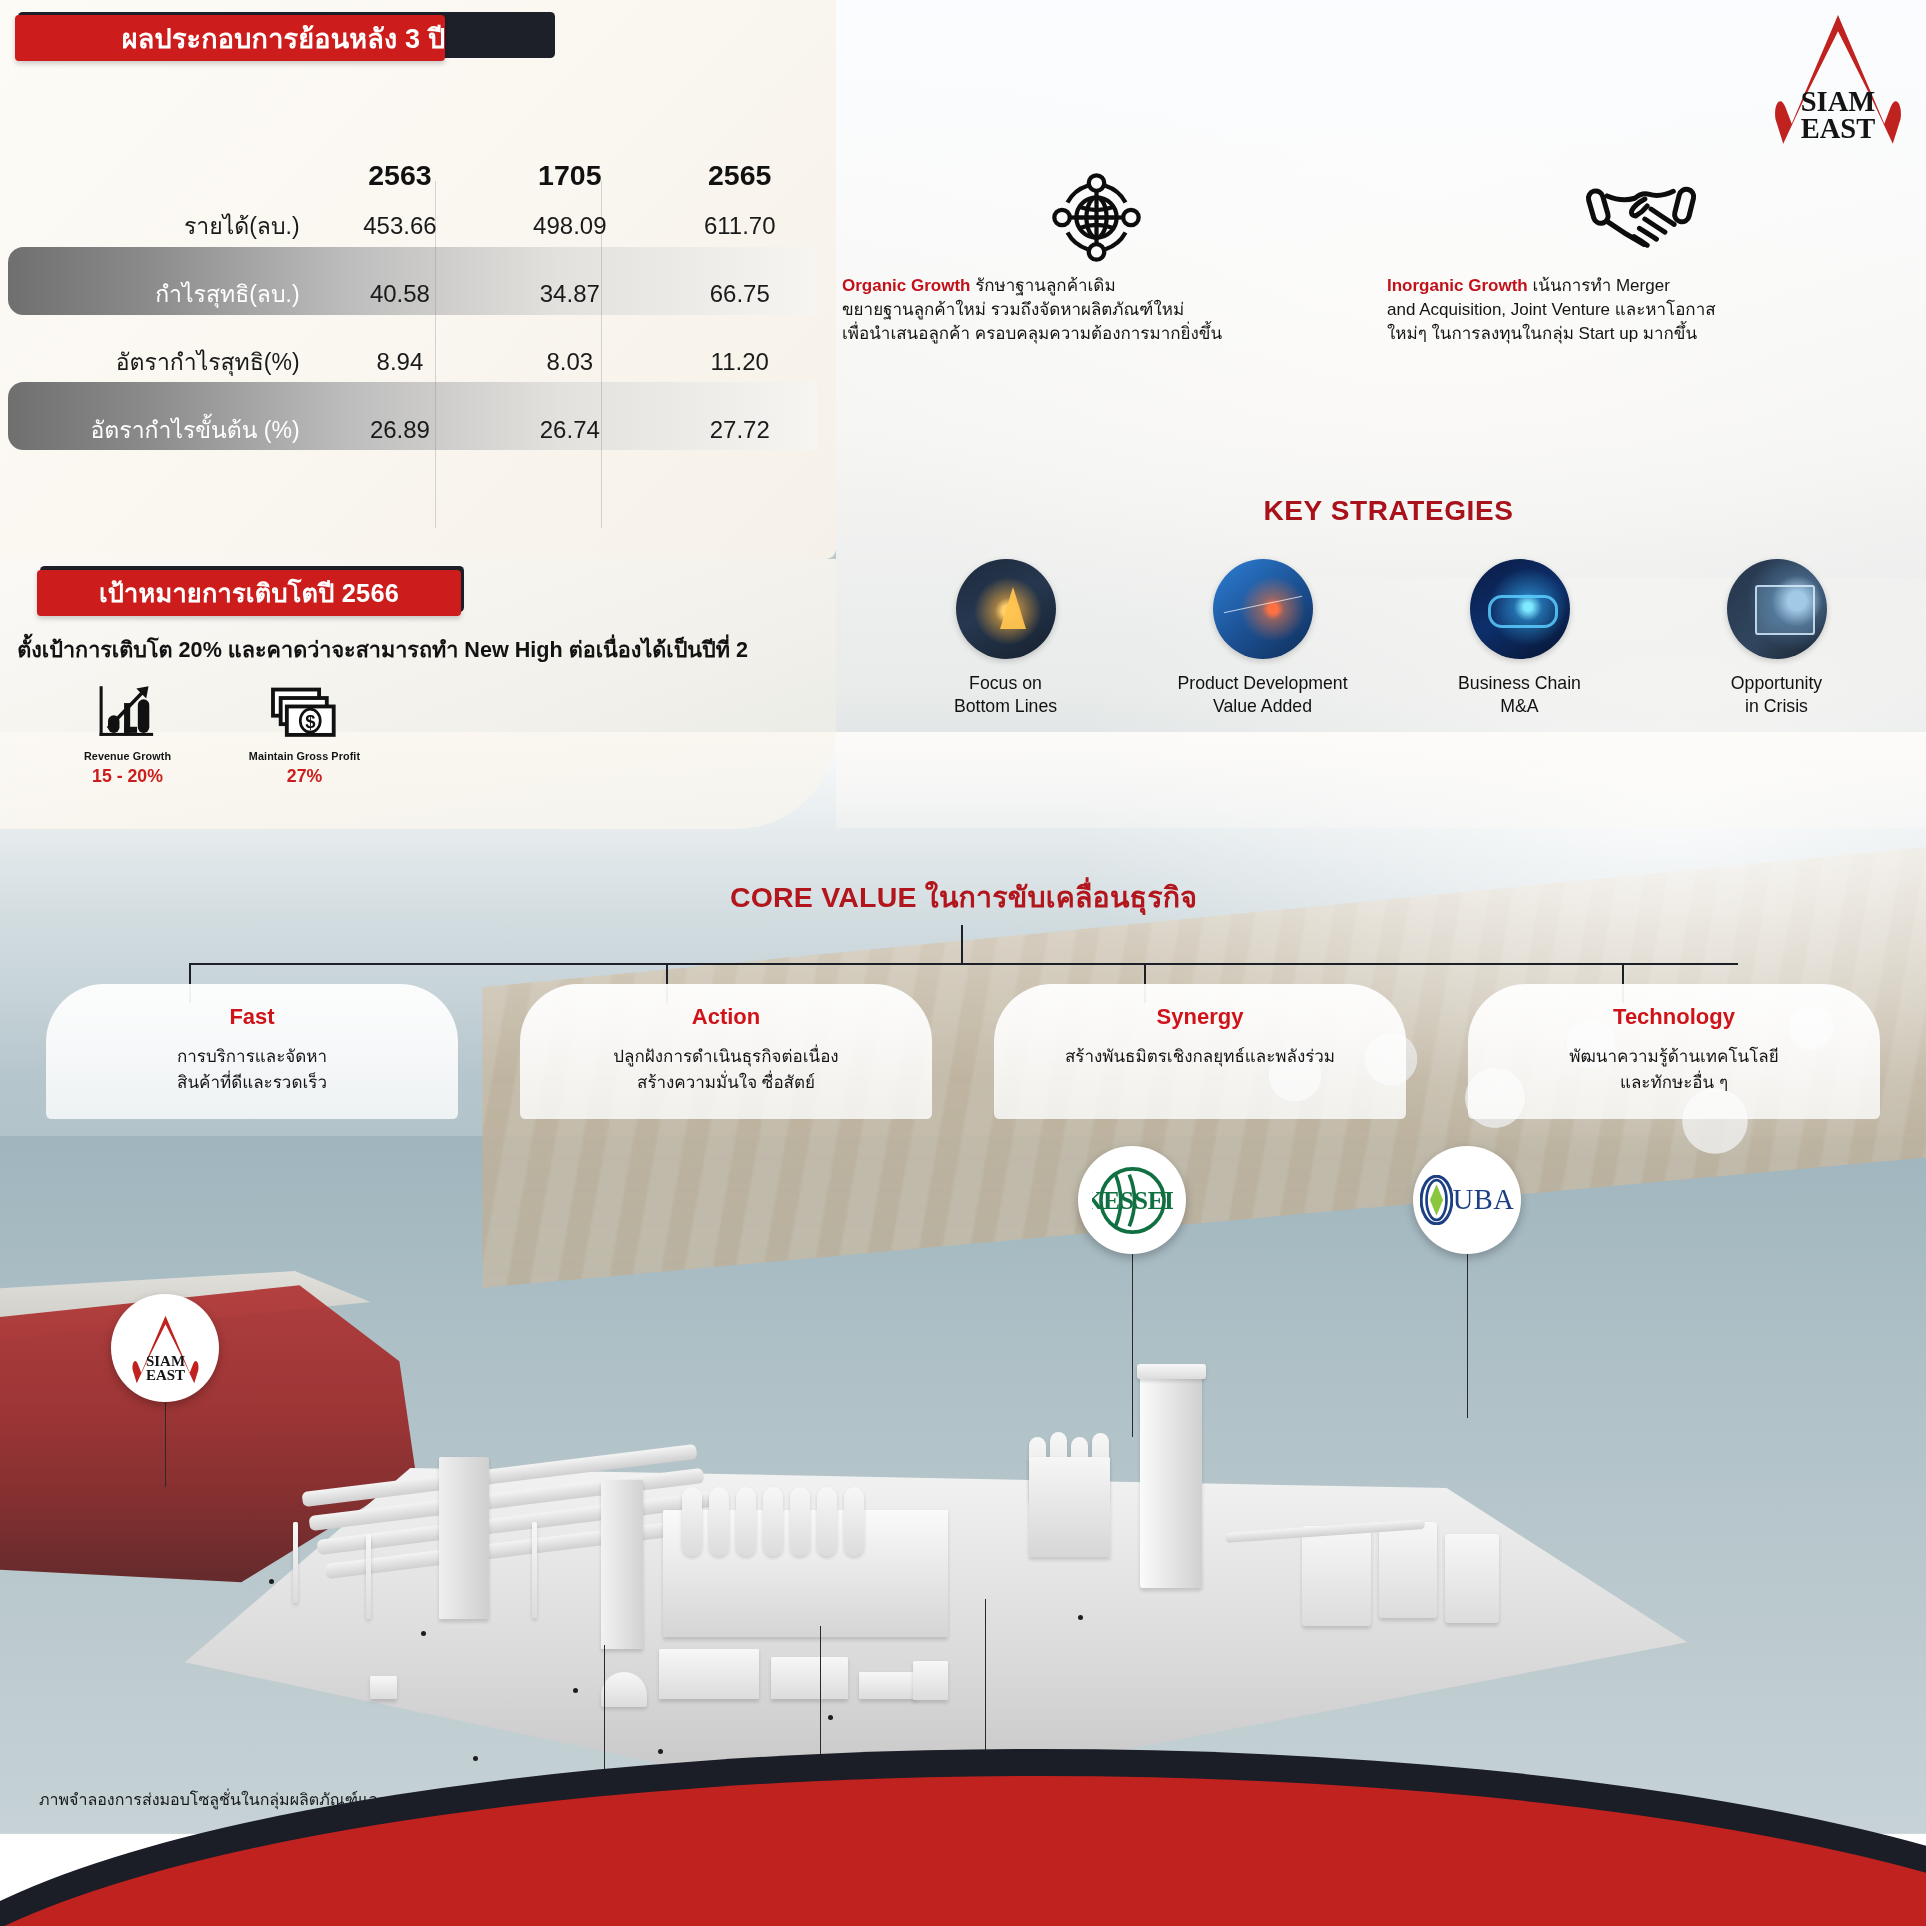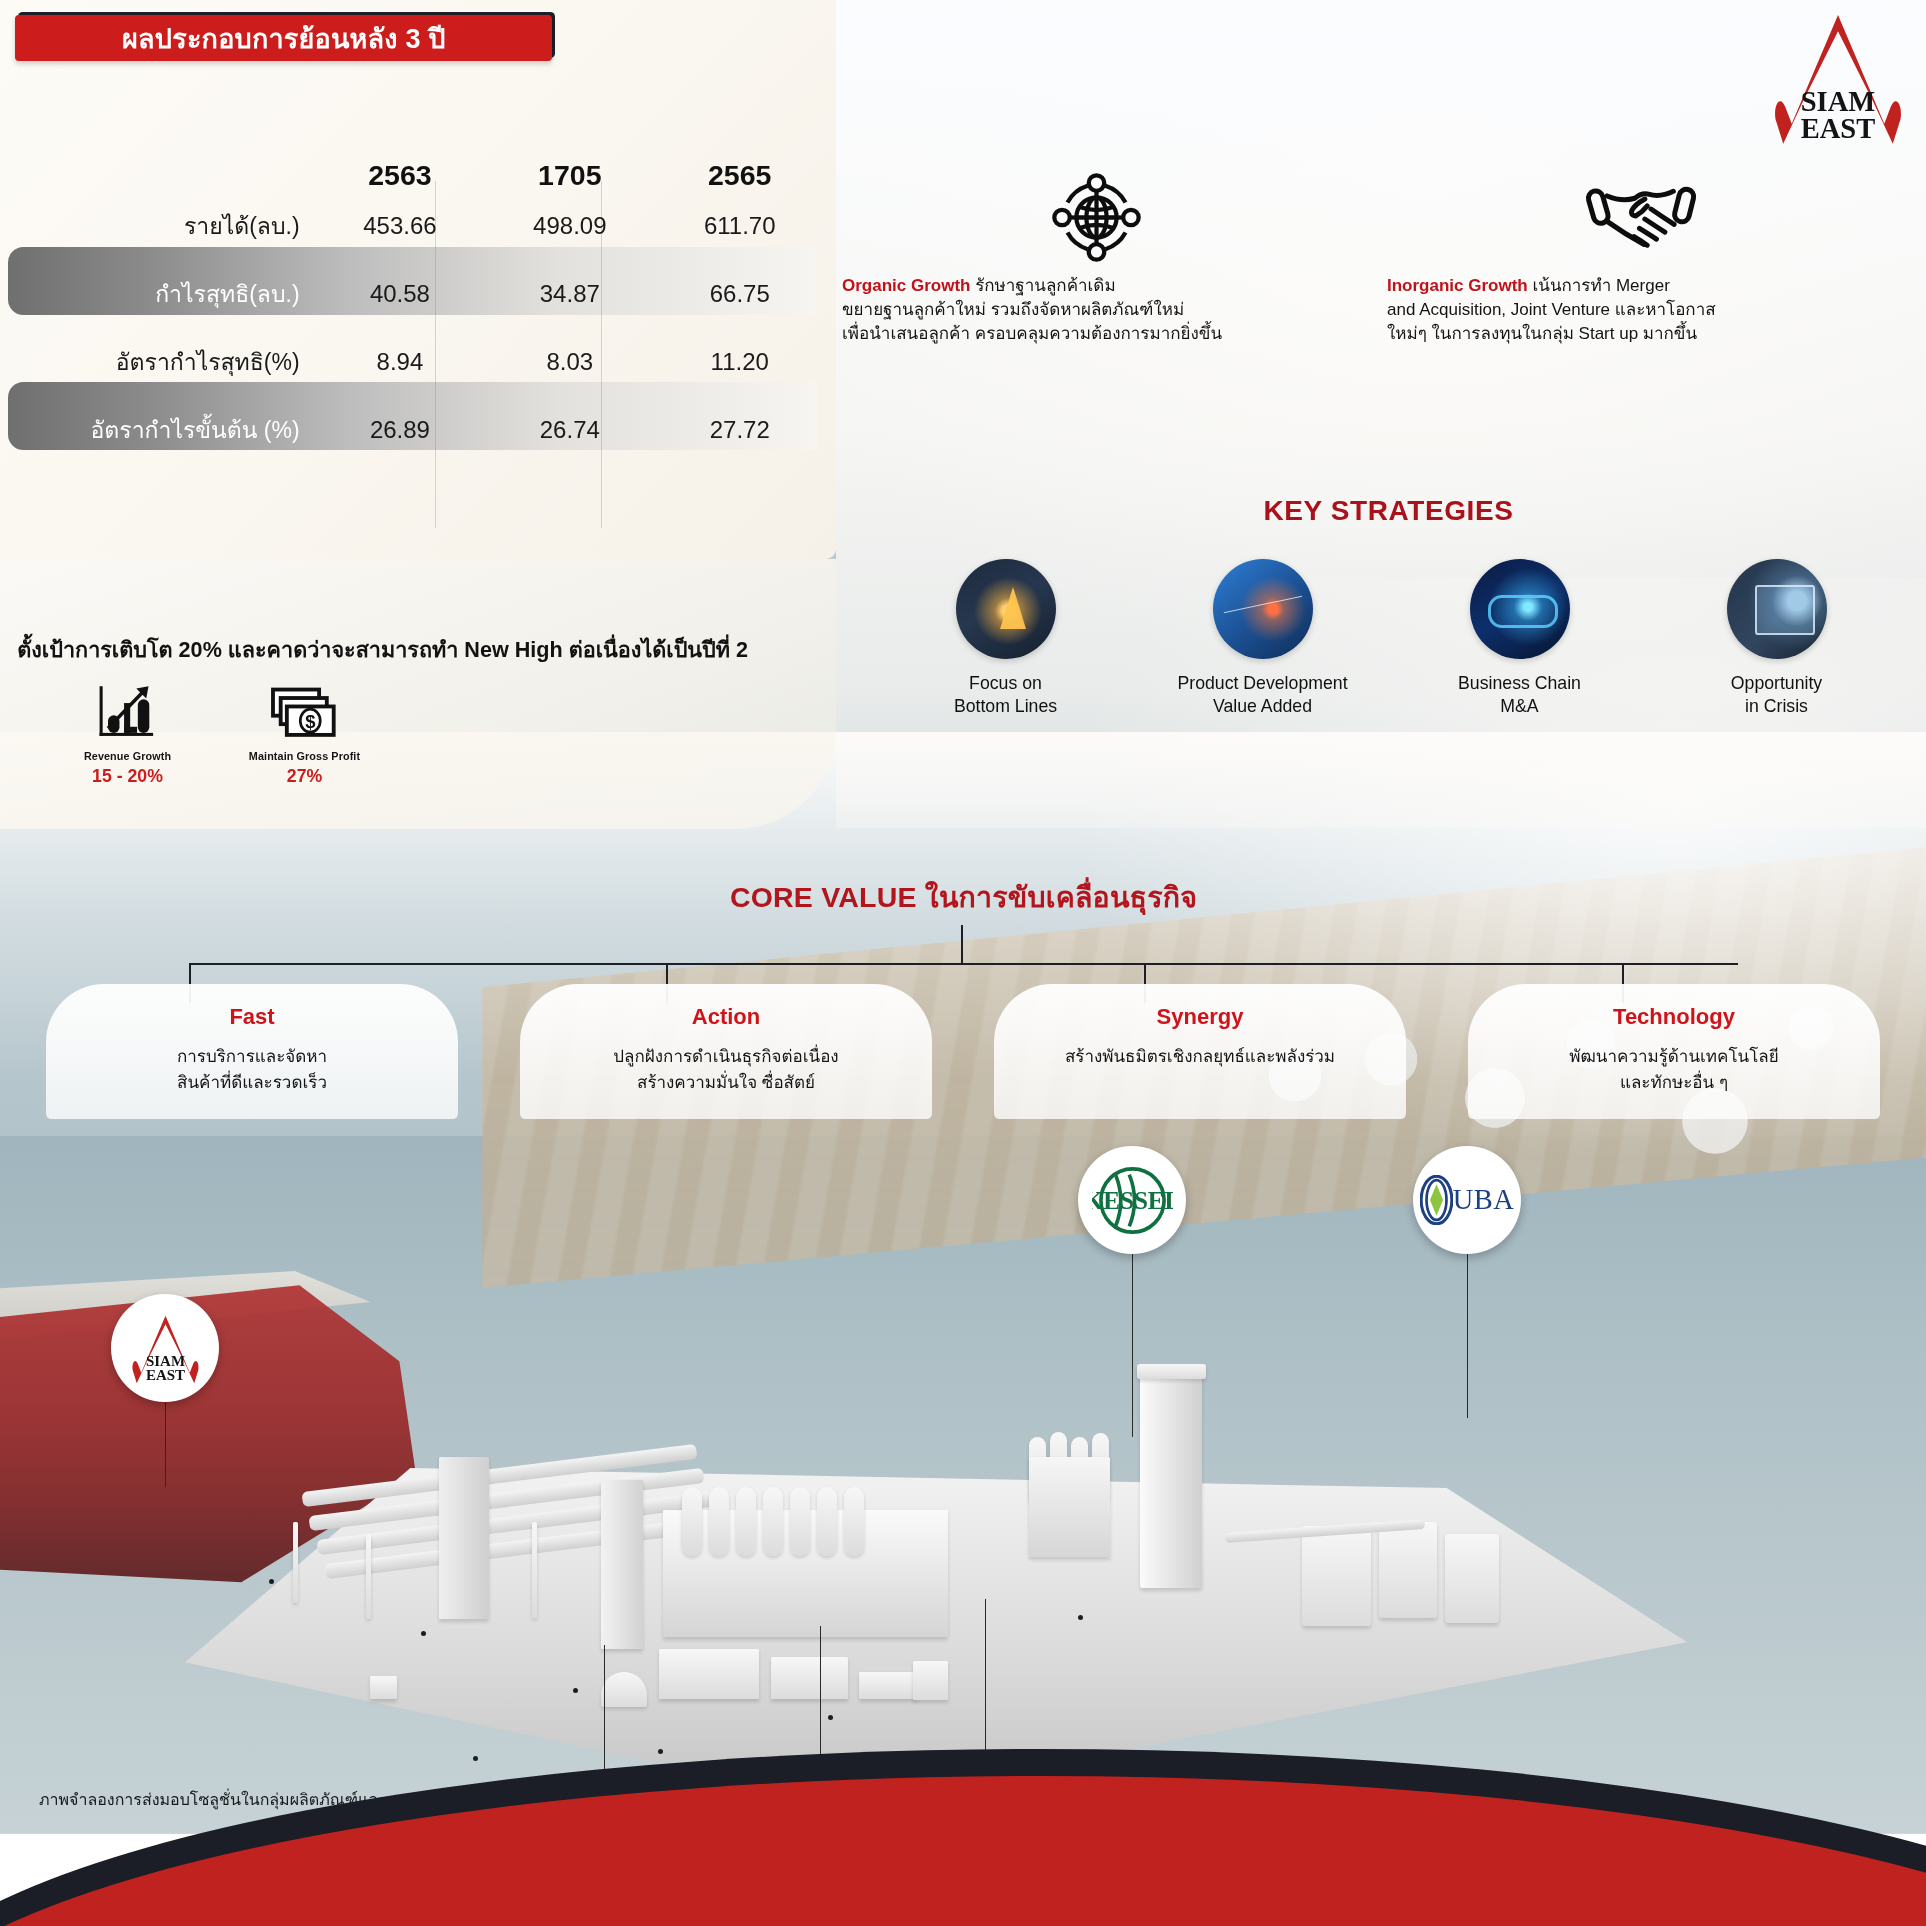--- a/index.html
+++ b/index.html
@@ -110,21 +110,21 @@
     position:relative;background:#cc1c1c;border-radius:3.9px;
     display:flex;align-items:center;justify-content:center;
     box-shadow:0 2.3px 5.4px rgba(0,0,0,.18);
   }
   .ribbon .face span{
     color:#fff;font-weight:bold;white-space:nowrap;letter-spacing:0.2px;
   }
 
   #ribbon-perf{left:15.4px;top:15.4px;width:537px;height:46px;}
   #ribbon-perf .shadow{width:537px;height:46px;}
-  #ribbon-perf .face{width:537px;height:46px;}
+  #ribbon-perf .face{width:430px;height:46px;justify-content:flex-end;}
   #ribbon-perf .face span{font-size:27px;}
 
   #ribbon-strategy{left:1023px;top:15.4px;width:693px;height:46px;}
   #ribbon-strategy .shadow{width:693px;height:46px;}
   #ribbon-strategy .face{width:693px;height:46px;}
   #ribbon-strategy .face span{font-size:27px;}
 
   #ribbon-growth{left:37px;top:570px;width:424px;height:46px;}
   #ribbon-growth .shadow{width:424px;height:46px;}
   #ribbon-growth .face{width:424px;height:46px;}
@@ -288,20 +288,26 @@
   <div class="panel-right-veil"></div>
 
   <div class="ribbon" id="ribbon-perf">
     <div class="shadow"></div>
     <div class="face">
       <span>ผลประกอบการย้อนหลัง 3 ปี</span>
     </div>
   </div>
 
 
+  <div class="ribbon" id="ribbon-growth">
+    <div class="shadow"></div>
+    <div class="face">
+      <span>เป้าหมายการเติบโตปี 2566</span>
+    </div>
+  </div>
 
   <div class="logo-wrap" style="left:1757px;top:7.7px;">
     <svg class="logo-svg" width="162" height="139" viewBox="0 0 420 360">
       <path d="M210 18 L330 300 L346 258 C360 222 378 252 372 288 L352 352 L300 240 L210 60 L120 240 L68 352 L48 288 C42 252 60 222 74 258 L90 300 Z" fill="#c0221f"></path>
       <text x="210" y="268" text-anchor="middle" font-family="Liberation Serif, DejaVu Serif, serif" font-size="74" font-weight="bold" fill="#141414">SIAM</text>
       <text x="210" y="338" text-anchor="middle" font-family="Liberation Serif, DejaVu Serif, serif" font-size="74" font-weight="bold" fill="#141414">EAST</text>
     </svg>
   </div>
 
   <div class="row-shade" id="row-shade-1"></div>

